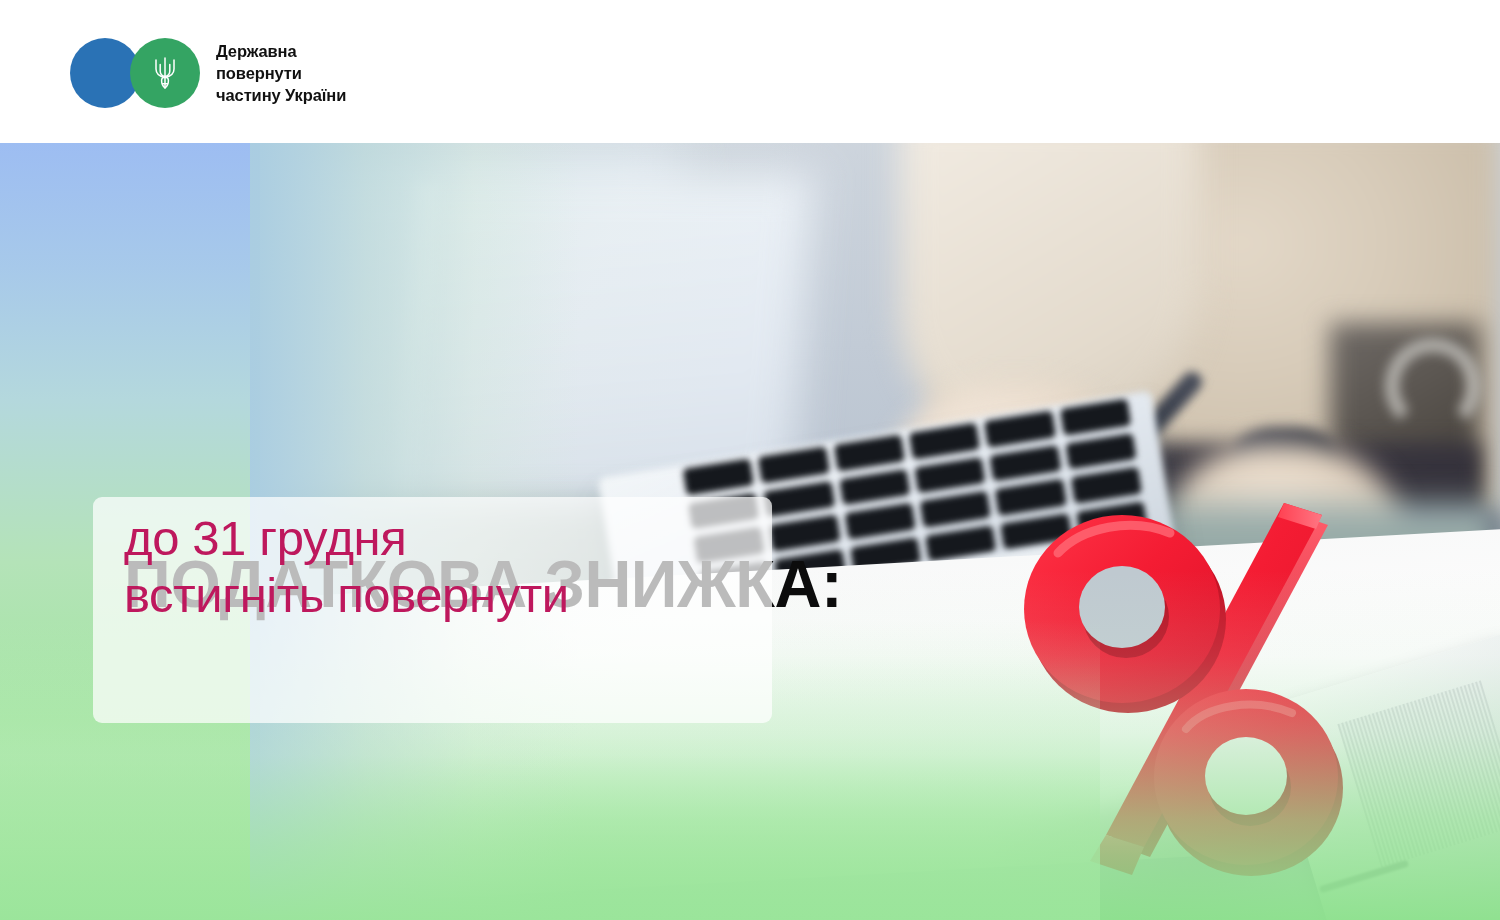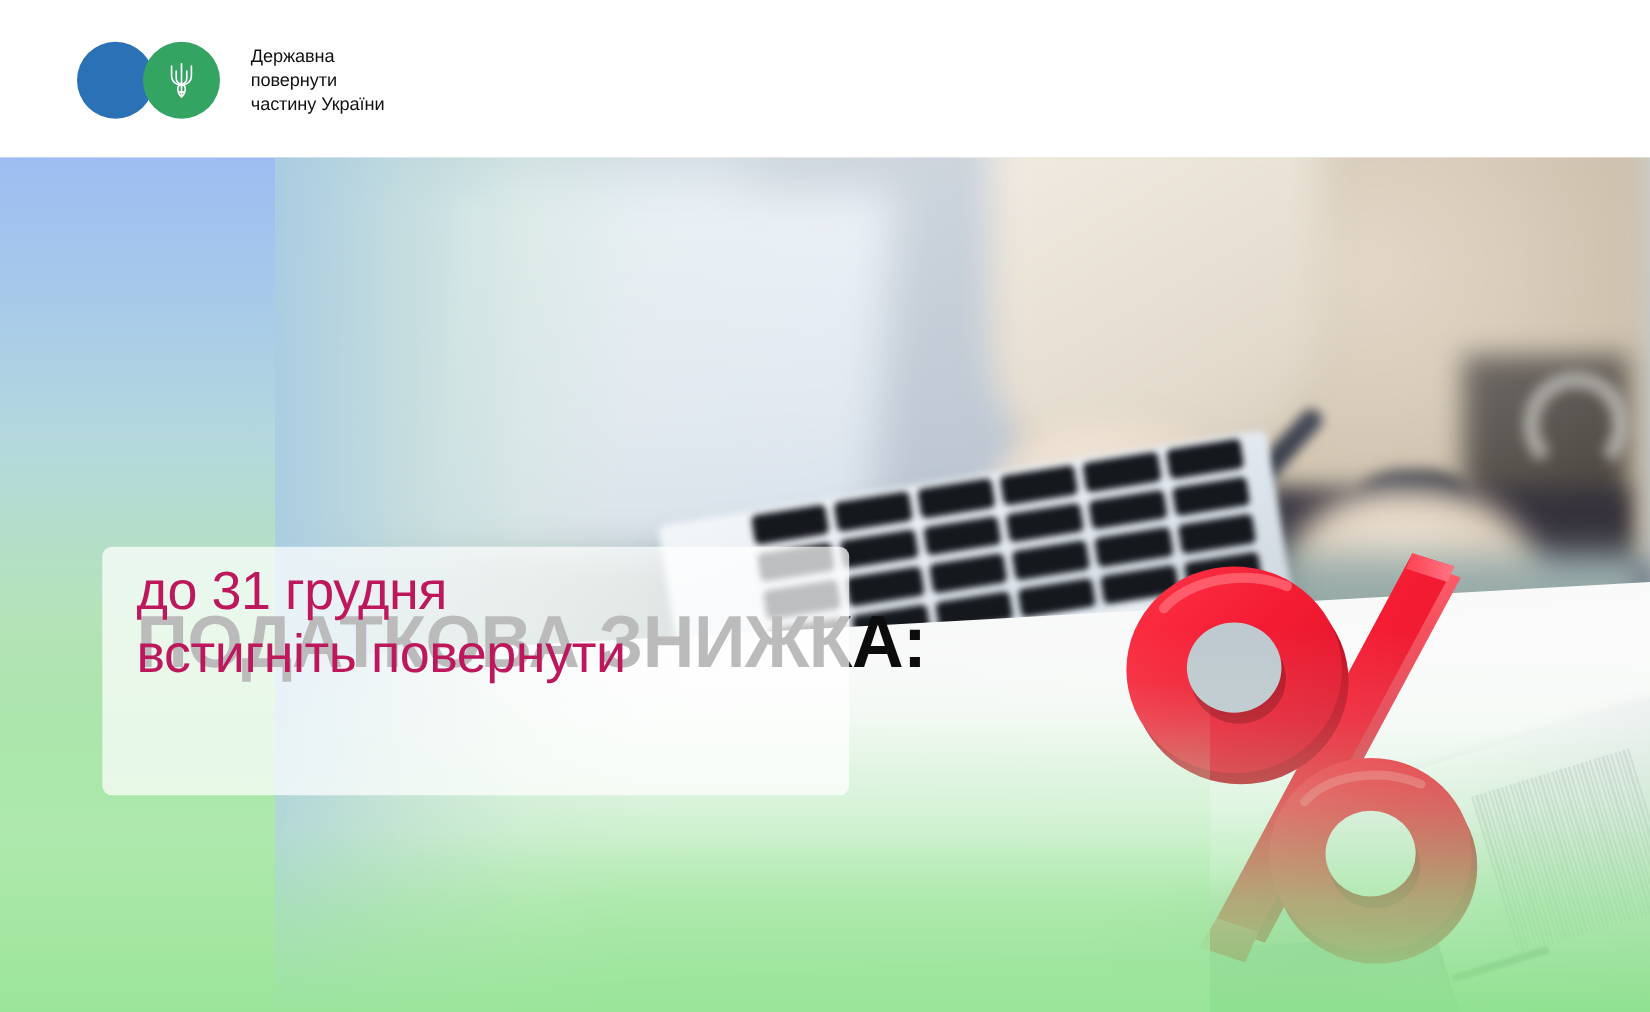--- a/index.html
+++ b/index.html
@@ -41,23 +41,23 @@
     border-radius:50%;
   }
   .circle-blue  { left:0;   background:#2a72b5; }
   .circle-green { left:60px; background:#34a463; }
   .trident {
     position:absolute;
     left:83px; top:17px;
     width:24px; height:36px;
   }
   .logo-text {
-    margin-left:28px;
+    margin-left:16px;
     font-size:16.5px;
-    font-weight:normal;
+    font-weight:bold;
     line-height:22px;
     color:#111111;
     letter-spacing:-0.1px;
     white-space:nowrap;
   }
 
   
   .stage {
     position:absolute; left:0; top:143px;
     width:1500px; height:777px;

